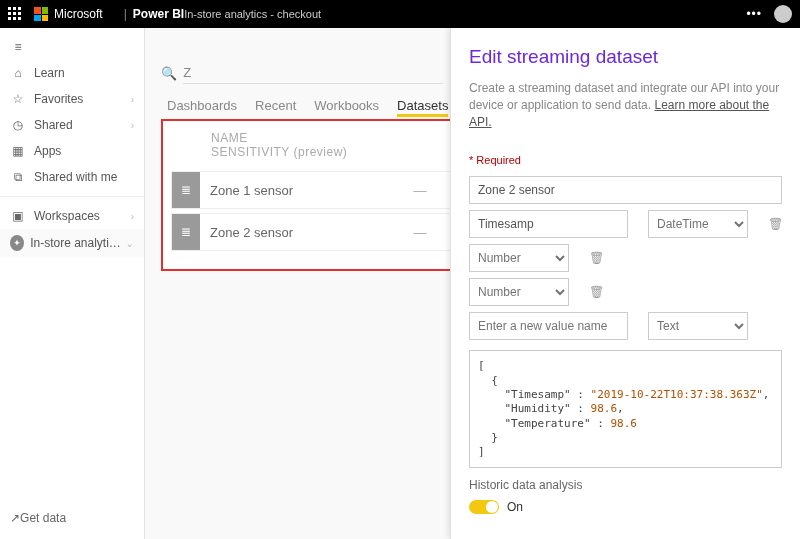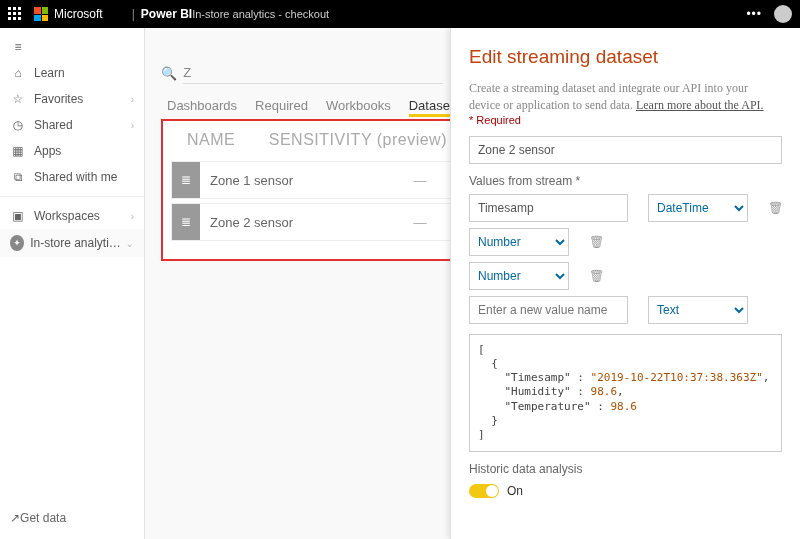--- a/index.html
+++ b/index.html
@@ -38,21 +38,21 @@
     display: grid;
     grid-template-columns: 1fr 1fr;
     grid-template-rows: 1fr 1fr;
     gap: 1px;
     margin-right: 6px;
   }
   .topbar .mslogo span:nth-child(1){background:#f25022;}
   .topbar .mslogo span:nth-child(2){background:#7fba00;}
   .topbar .mslogo span:nth-child(3){background:#00a4ef;}
   .topbar .mslogo span:nth-child(4){background:#ffb900;}
-  .topbar .brand { font-weight:400; margin-right:23px;}
+  .topbar .brand { font-weight:400; margin-right:15px;}
   .topbar .sep { color:#888; margin: 0 6px;}
   .topbar .product { font-weight:600; }
   .topbar .context { color:#ccc; font-size:11px;}
   .topbar .spacer { flex:1; }
   .topbar .more { color:#fff; margin-right:12px; letter-spacing:1px;}
   .topbar .avatar { width:18px; height:18px; border-radius:50%; background:#ccc;}
 
   
   .sidebar {
     position:absolute; top:28px; left:0; bottom:0; width:145px;
@@ -100,22 +100,23 @@
     content:""; position:absolute; left:0; right:0; bottom:-4px; height:3px; background:#f2c811;
   }
   .listarea {
     border:2px solid #e03030;
     background:#fff;
     padding: 6px 0 14px 0;
     width: 300px;
     margin-left: 4px;
   }
   .listhdr {
-    display:flex; color:#aaa; font-size:16px; letter-spacing:0.5px;
-    padding: 4px 12px 8px 24px;
+    display:flex; color:#aaa; font-size:12px; letter-spacing:0.5px;
+    padding: 4px 12px 8px 48px;
+    flex-direction: column;
   }
   .listhdr .c1 { flex:1; }
   .listrow {
     display:flex; align-items:center; height:38px;
     border:1px solid #eee; margin:4px 8px;
   }
   .listrow .thumb {
     width:28px; height:100%; background:#9a9a9a; color:#fff;
     display:flex;align-items:center;justify-content:center; font-size:12px;
   }
@@ -124,32 +125,32 @@
 
   
   .panel {
     position:absolute; top:28px; right:0; bottom:0; width:350px;
     background:#fff; border-left:1px solid #e1e1e1;
     box-shadow:-2px 0 6px rgba(0,0,0,0.1);
     padding: 18px 18px 10px 18px;
     overflow:auto;
     font-size:12px;
   }
-  .panel h2 { font-size:19px; font-weight:400; color:#c2410c; margin:0 0 12px 0;}
-  .panel .help { color:#888; line-height:1.4; margin-bottom:0;font-family:Liberation Serif, serif;}
+  .panel h2 { font-size:19px; font-weight:400; color:#6d28d9; margin:0 0 12px 0;}
+  .panel .help { color:#888; line-height:1.4; margin-bottom:24px;}
   .panel .help a { color:#555; text-decoration:underline;}
   .panel .req { color:#a00; font-size:11px; margin-bottom:10px;}
   .panel label { display:block; color:#666; margin:10px 0 4px 0;}
   .panel input[type=text] {
     width:100%; border:1px solid #ccc; padding:6px 8px; font-size:12px; color:#555;
   }
   .kvrow { display:flex; align-items:center; gap:20px; margin:6px 0;}
   .kvrow input { flex:1; }
   .kvrow select {
-    width:100px; border:1px solid #ccc; padding:5px 4px; font-size:12px; color:#0369a1;
+    width:100px; border:1px solid #ccc; padding:5px 4px; font-size:12px; color:#737373;
     background:#fff;
   }
   .kvrow .del { color:#999; width:14px; text-align:center; cursor:pointer;}
   .codebox {
     border:1px solid #ccc; padding:8px; margin-top:10px;
     font-family: Consolas, monospace; font-size:11px; white-space:pre; color:#444; line-height:1.3;
     overflow:auto;
   }
   .codebox .str { color:#b05000;}
   .toggle-row { display:flex; align-items:center; gap:8px; margin-top:8px;}
@@ -236,21 +237,21 @@
 <div class="main">
   <div class="toprow">
     <span style="cursor:pointer;">＋ <span>C</span></span>
   </div>
   <div class="searchrow">
     <span class="sicon">🔍</span>
     <input type="text" value="Z" style="">
   </div>
   <div class="tabs">
     <span class="tab">Dashboards</span>
-    <span class="tab">Required</span>
+    <span class="tab">Recent</span>
     <span class="tab">Workbooks</span>
     <span class="tab active">Datasets</span>
     <span class="tab">Dataflow</span>
   </div>
   <div class="listarea">
     <div class="listhdr">
       <span class="c1">NAME</span>
       <span>SENSITIVITY (preview)</span>
     </div>
     <div class="listrow">
@@ -268,21 +269,20 @@
 
 <div class="panel">
   <h2>Edit streaming dataset</h2>
   <div class="help">
     <span>Create a streaming dataset and integrate our API into your device or application to send data. </span><a href="#">Learn more about the API.</a>
   </div>
   <div class="req">* Required</div>
 
   <input type="text" value="Zone 2 sensor" style="">
 
-  <label><span>Values from stream *</span></label>
 
   <div class="kvrow">
     <input type="text" value="Timesamp" style="">
     <select><option>DateTime</option></select>
     <span class="del">🗑</span>
   </div>
   <div class="kvrow">
     <select><option>Number</option></select>
     <span class="del">🗑</span>
   </div>

